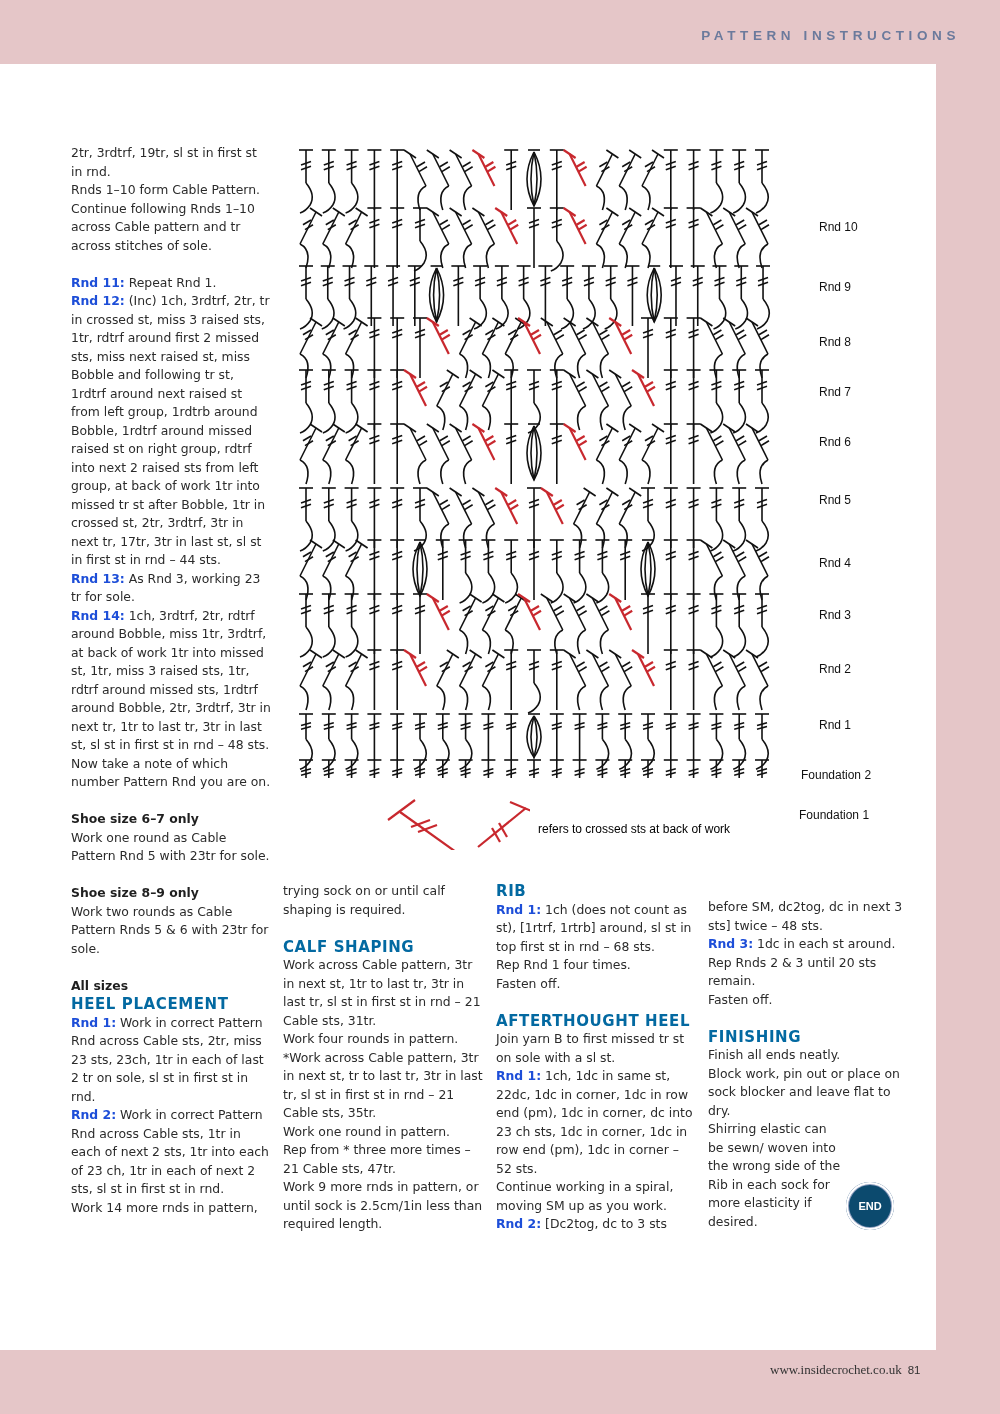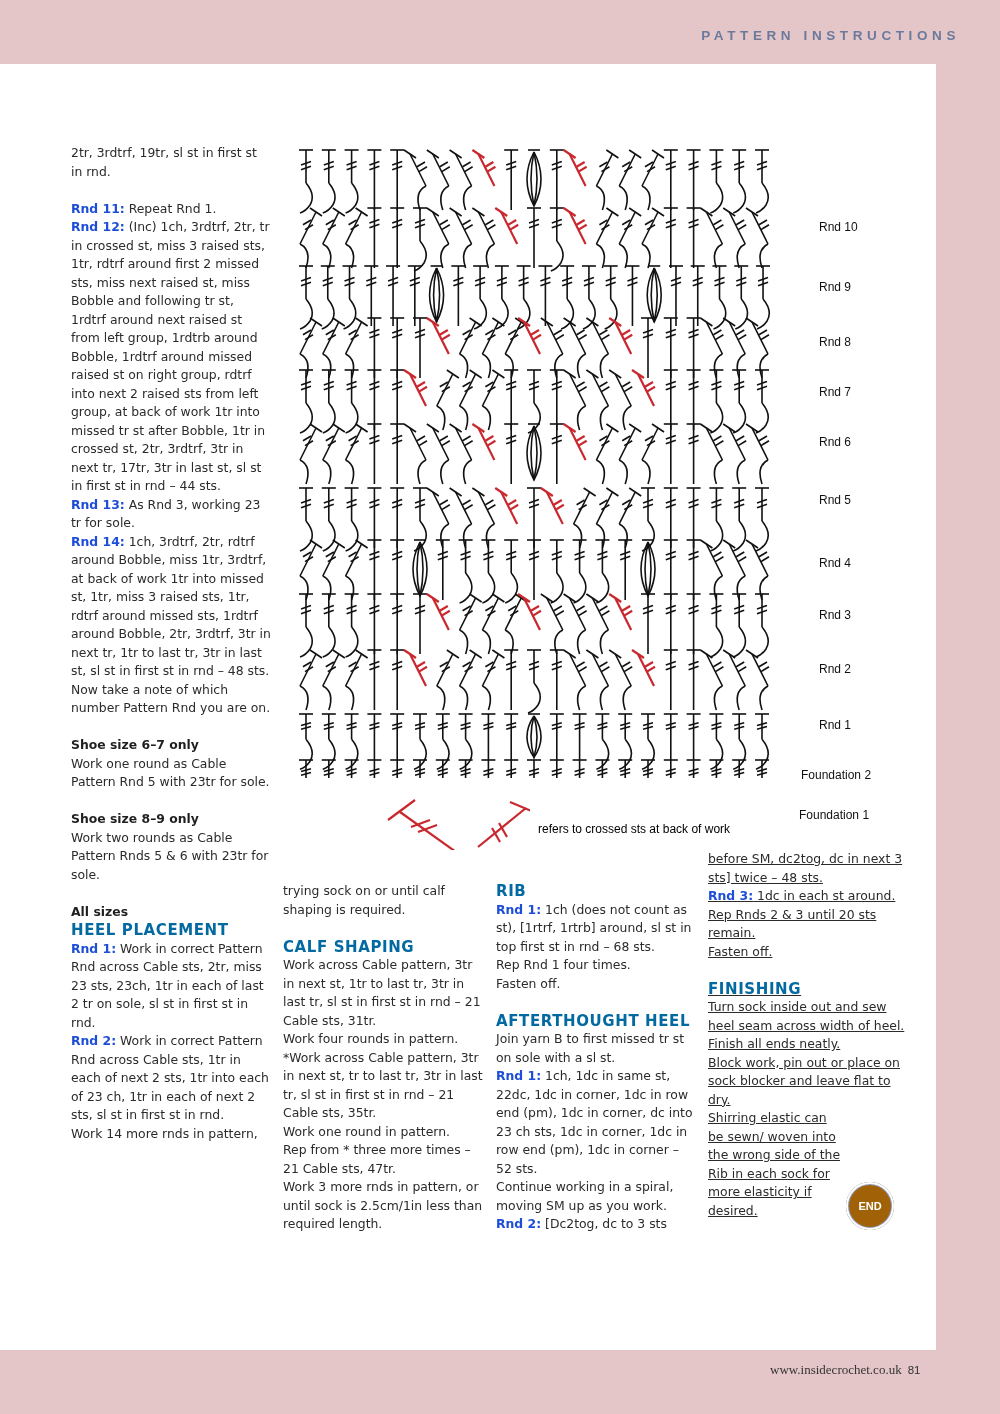--- a/index.html
+++ b/index.html
@@ -22,54 +22,55 @@
     position: absolute; font-size: 12.4px; line-height: 18.5px; color: #2b2b2b;
   }
   .col p { margin: 0; }
   .col .gap { height: 18.5px; }
   .col b { font-weight: bold; color: #1d4ed8; }
   .col .sub { font-weight: bold; color: #1f1f1f; }
   .col .sec { color: #0369a1; font-weight: bold; letter-spacing: 0.6px; font-size: 15px; }
   #col1 { left: 71px; top: 144px; width: 200px; }
   #col2 { left: 283px; top: 882px; width: 200px; }
   #col3 { left: 496px; top: 882px; width: 200px; }
-  #col4 { left: 708px; top: 850px; width: 205px; text-decoration: underline; }
+  #col4 { left: 708px; top: 898px; width: 205px; }
 
   #chart { position: absolute; left: 292px; top: 138px; }
   .rnd-label {
     position: absolute; font-family: "Liberation Sans", sans-serif;
     font-size: 12px; color: #111;
   }
   .legend-text {
     position: absolute; left: 538px; top: 822px;
     font-family: "Liberation Sans", sans-serif; font-size: 12px; color: #000000;
   }
   #legend-svg { position: absolute; left: 380px; top: 790px; }
 
   .end-badge {
     position: absolute; left: 846px; top: 1182px; width: 48px; height: 48px;
-    border-radius: 50%; background: #a16207;
+    border-radius: 50%; background: #0c4a6e;
     box-shadow: 0 0 0 2px #ffffff inset, 0 0 0 3px #8e9dbe inset;
     color: #fff; font-family: "Liberation Sans", sans-serif; font-weight: bold;
     font-size: 11px; display: flex; align-items: center; justify-content: center;
   }
   .footer {
     position: absolute; left: 770px; top: 1362px;
     font-family: "Liberation Serif", serif; font-size: 13px; color: #333;
   }
   .footer .pg { font-family: "Liberation Sans", sans-serif; font-size: 11.5px; margin-left: 6px; }
 </style>
 </head>
 <body>
 
 <div class="page"></div>
 <div class="running-head">PATTERN INSTRUCTIONS</div>
 
 <div class="col" id="col1">
   <p>2tr, 3rdtrf, 19tr, sl st in first st in rnd.</p>
+  <p>Rnds 1–10 form Cable Pattern. Continue following Rnds 1–10 across Cable pattern and tr across stitches of sole.</p>
   <div class="gap"></div>
   <p><b>Rnd 11:</b><span> Repeat Rnd 1.</span></p>
   <p><b>Rnd 12:</b><span> (Inc) 1ch, 3rdtrf, 2tr, tr in crossed st, miss 3 raised sts, 1tr, rdtrf around first 2 missed sts, miss next raised st, miss Bobble and following tr st, 1rdtrf around next raised st from left group, 1rdtrb around Bobble, 1rdtrf around missed raised st on right group, rdtrf into next 2 raised sts from left group, at back of work 1tr into missed tr st after Bobble, 1tr in crossed st, 2tr, 3rdtrf, 3tr in next tr, 17tr, 3tr in last st, sl st in first st in rnd – 44 sts.</span></p>
   <p><b>Rnd 13:</b><span> As Rnd 3, working 23 tr for sole.</span></p>
   <p><b>Rnd 14:</b><span> 1ch, 3rdtrf, 2tr, rdtrf around Bobble, miss 1tr, 3rdtrf, at back of work 1tr into missed st, 1tr, miss 3 raised sts, 1tr, rdtrf around missed sts, 1rdtrf around Bobble, 2tr, 3rdtrf, 3tr in next tr, 1tr to last tr, 3tr in last st, sl st in first st in rnd – 48 sts.</span></p>
   <p>Now take a note of which number Pattern Rnd you are on.</p>
   <div class="gap"></div>
   <p class="sub">Shoe size 6–7 only</p>
   <p>Work one round as Cable Pattern Rnd 5 with 23tr for sole.</p>
   <div class="gap"></div>
@@ -85,21 +86,21 @@
 
 <div class="col" id="col2">
   <p>trying sock on or until calf shaping is required.</p>
   <div class="gap"></div>
   <p class="sec">CALF SHAPING</p>
   <p>Work across Cable pattern, 3tr in next st, 1tr to last tr, 3tr in last tr, sl st in first st in rnd – 21 Cable sts, 31tr.</p>
   <p>Work four rounds in pattern.</p>
   <p>*Work across Cable pattern, 3tr in next st, tr to last tr, 3tr in last tr, sl st in first st in rnd – 21 Cable sts, 35tr.</p>
   <p>Work one round in pattern.</p>
   <p>Rep from * three more times – 21 Cable sts, 47tr.</p>
-  <p>Work 3 more rnds in pattern, or until sock is 2.5cm/1in less than required length.</p>
+  <p>Work 9 more rnds in pattern, or until sock is 2.5cm/1in less than required length.</p>
 </div>
 
 <div class="col" id="col3">
   <p class="sec">RIB</p>
   <p><b>Rnd 1:</b><span> 1ch (does not count as st), [1rtrf, 1rtrb] around, sl st in top first st in rnd – 68 sts.</span></p>
   <p>Rep Rnd 1 four times.</p>
   <p>Fasten off.</p>
   <div class="gap"></div>
   <p class="sec">AFTERTHOUGHT HEEL</p>
   <p>Join yarn B to first missed tr st on sole with a sl st.</p>
@@ -108,21 +109,20 @@
   <p><b>Rnd 2:</b><span> [Dc2tog, dc to 3 sts</span></p>
 </div>
 
 <div class="col" id="col4">
   <p>before SM, dc2tog, dc in next 3 sts] twice – 48 sts.</p>
   <p><b>Rnd 3:</b><span> 1dc in each st around.</span></p>
   <p>Rep Rnds 2 &amp; 3 until 20 sts remain.</p>
   <p>Fasten off.</p>
   <div class="gap"></div>
   <p class="sec">FINISHING</p>
-  <p>Turn sock inside out and sew heel seam across width of heel.</p>
   <p>Finish all ends neatly.</p>
   <p>Block work, pin out or place on sock blocker and leave flat to dry.</p>
   <p style="width:135px">Shirring elastic can be sewn/ woven into the wrong side of the Rib in each sock for more elasticity if desired.</p>
 </div>
 
 <div class="end-badge">END</div>
 
 <svg id="chart" width="500" height="640" viewBox="0 0 500 640">
     <g>
       <g stroke="#111111" stroke-width="1.6" fill="none">

